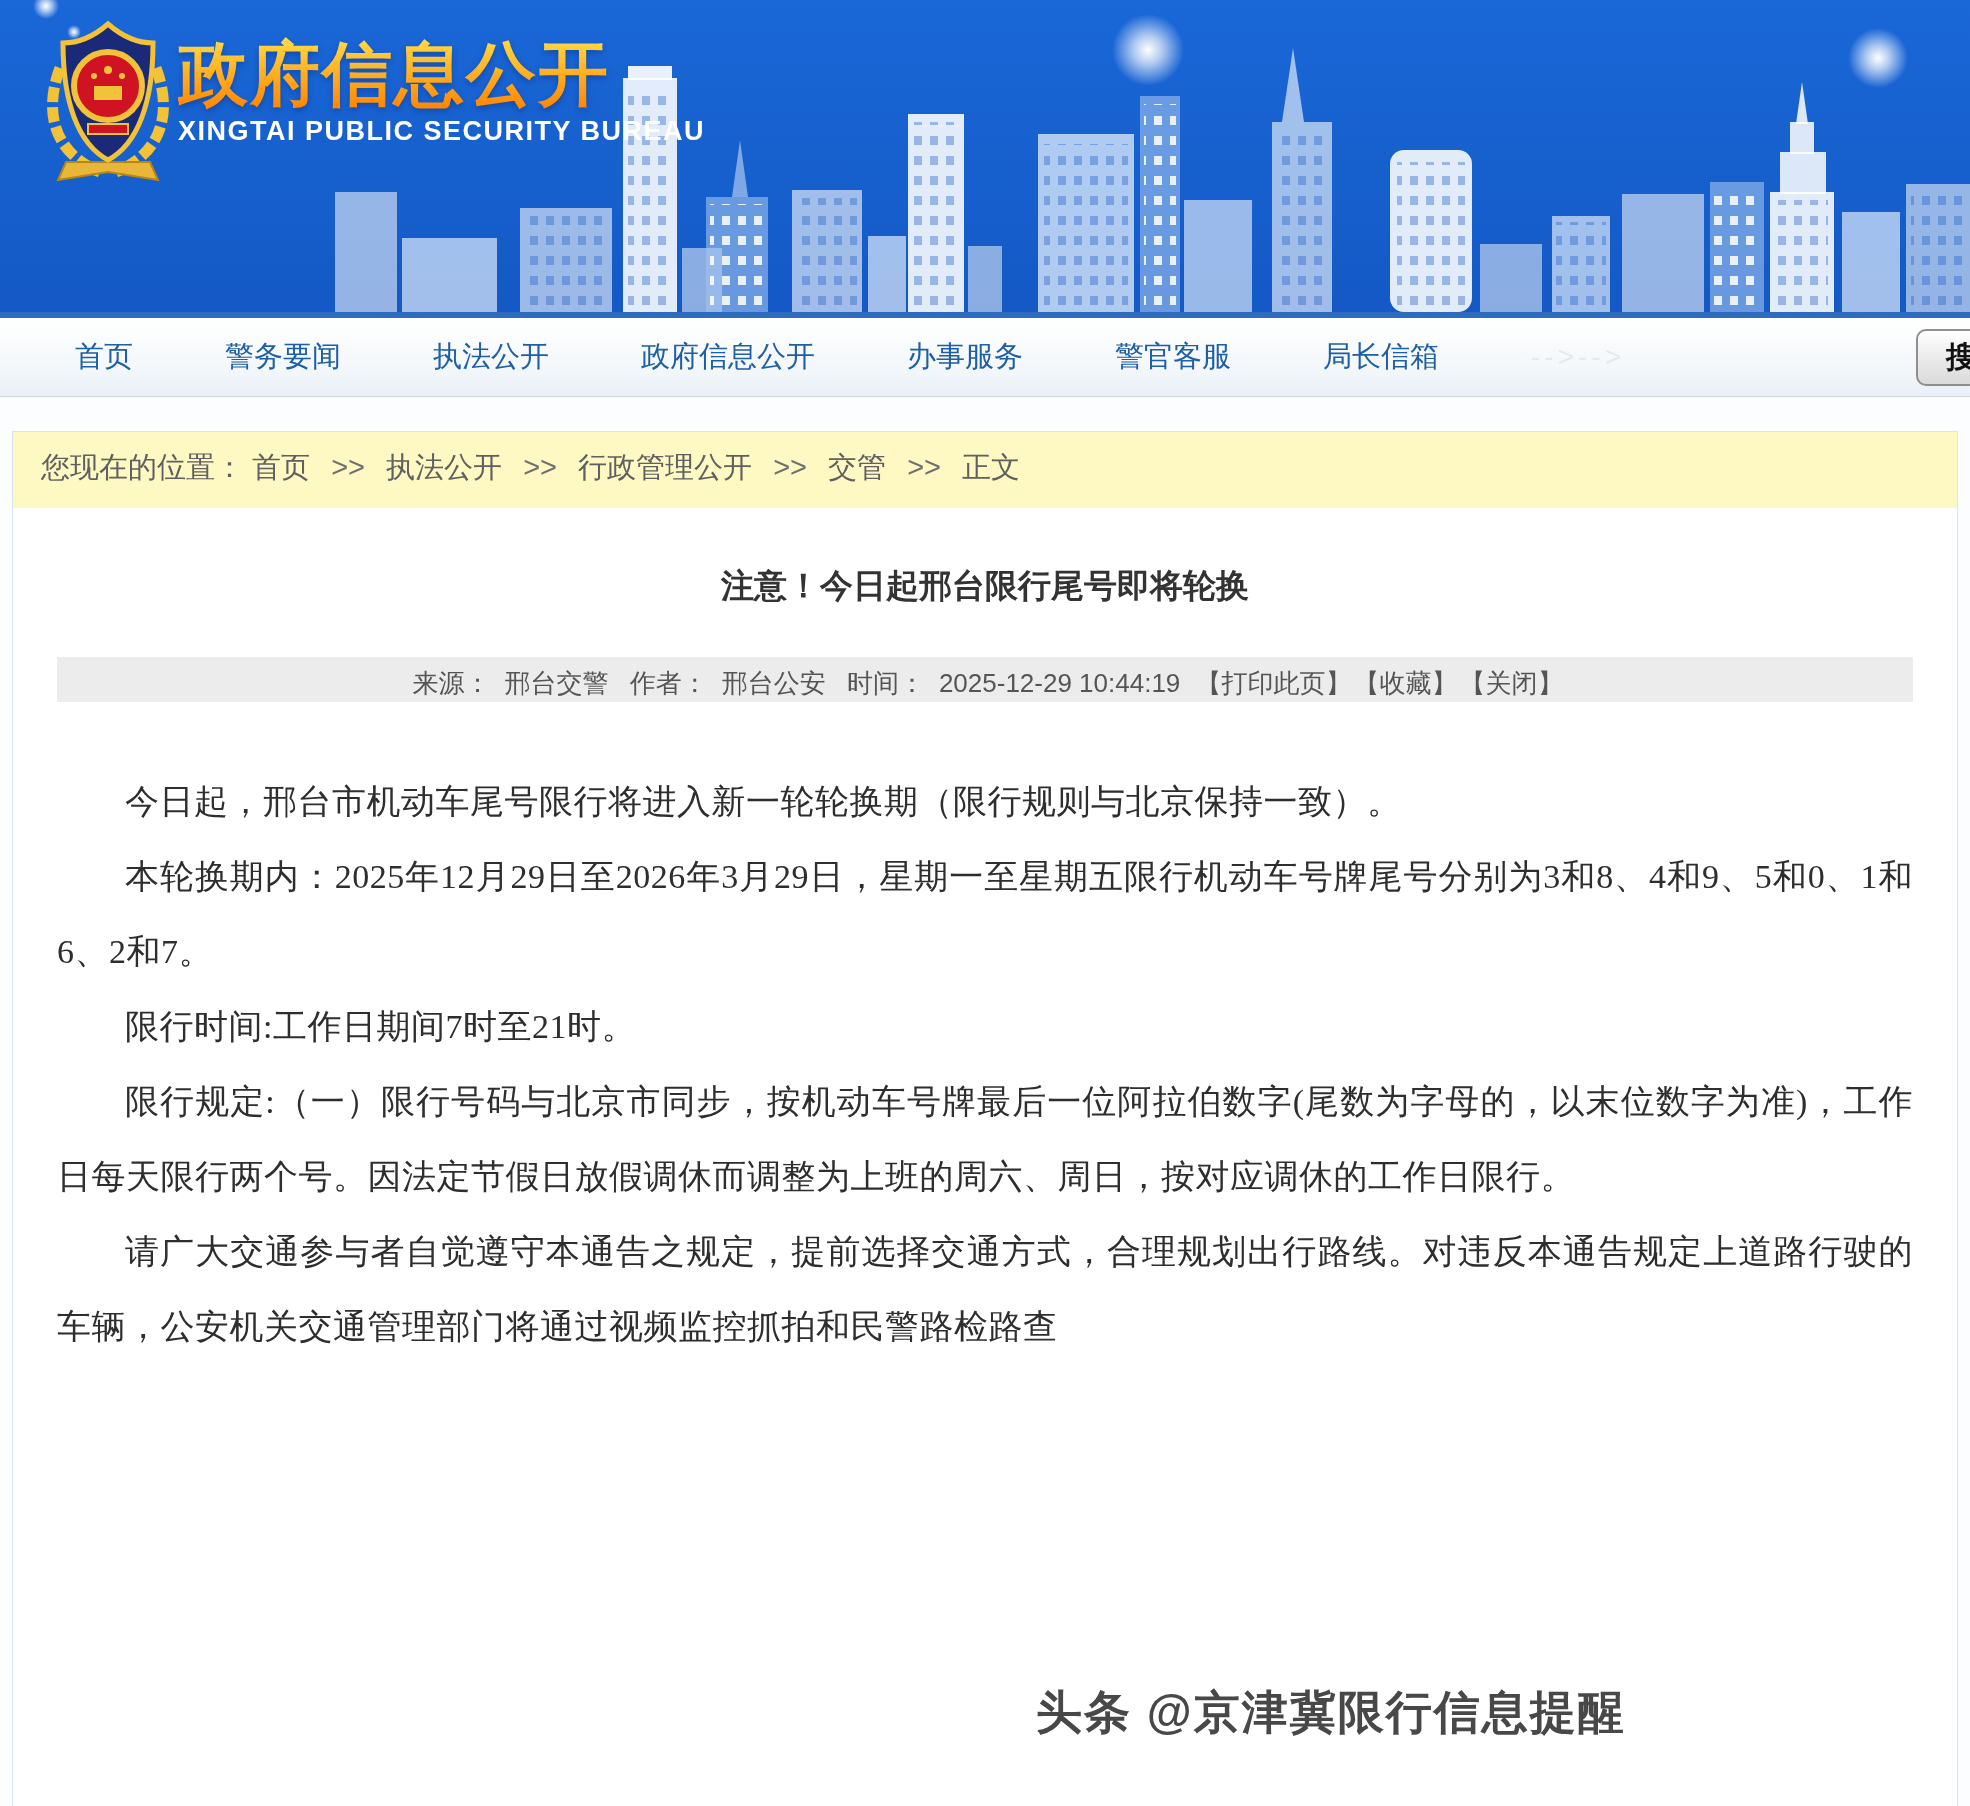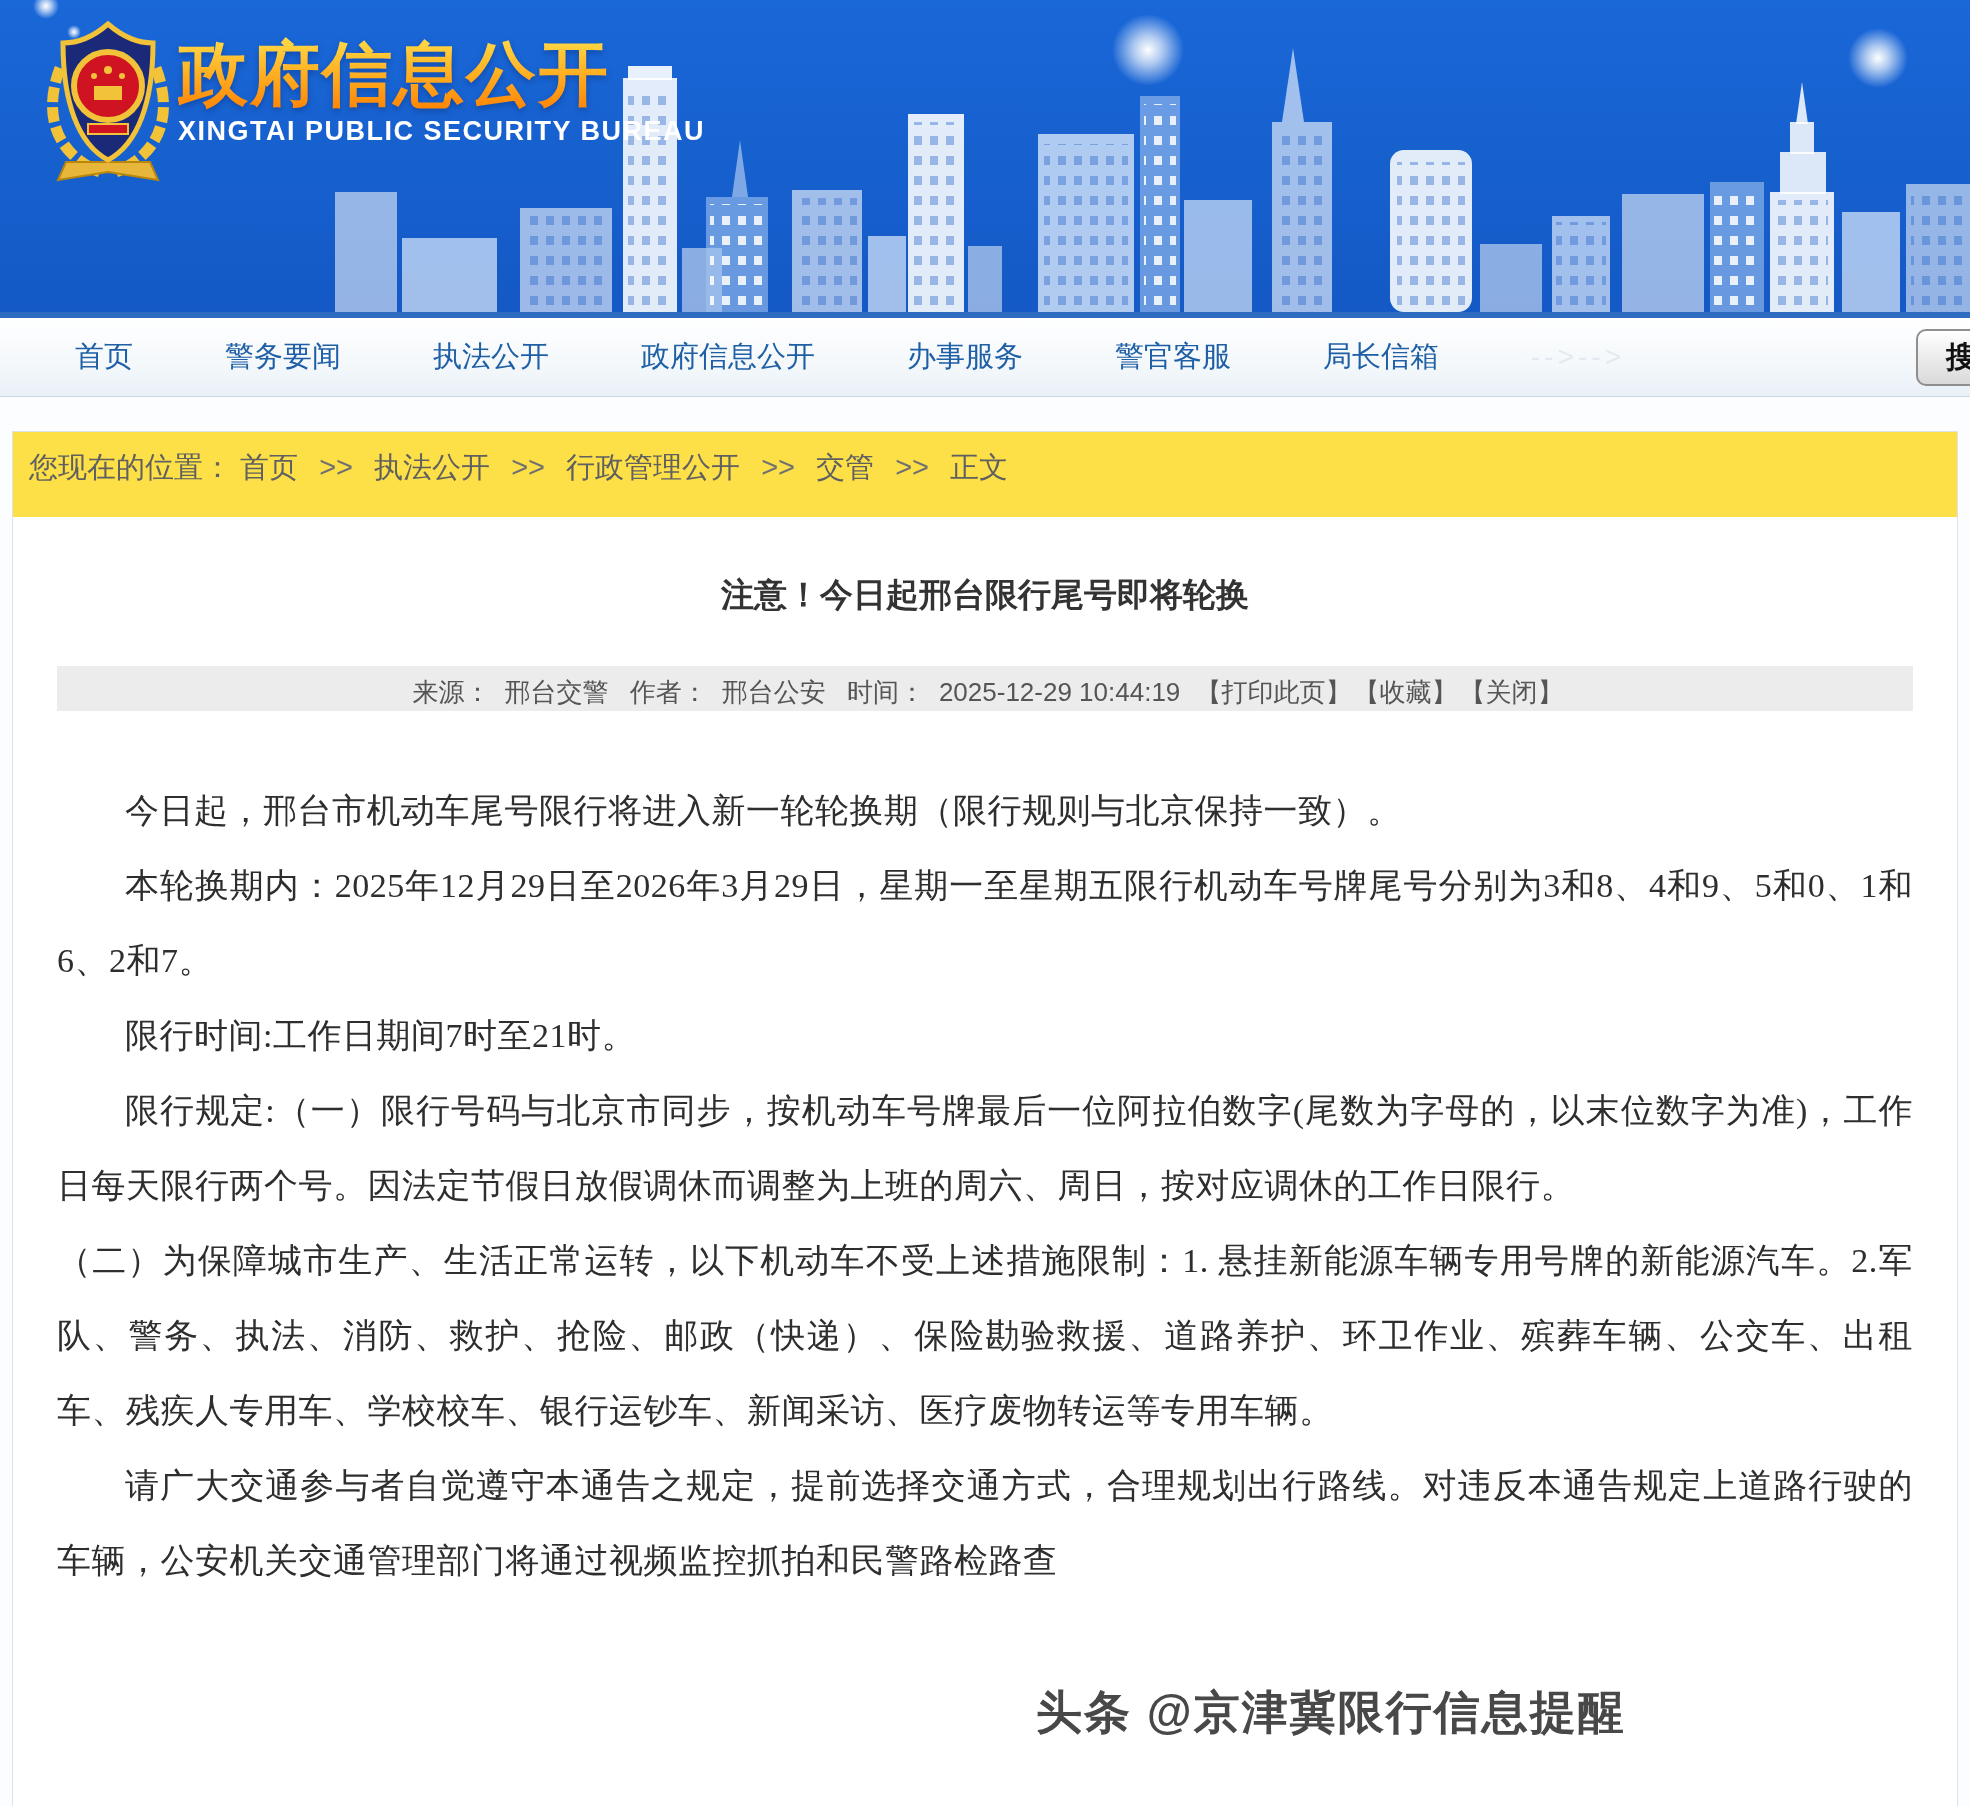--- a/index.html
+++ b/index.html
@@ -42,22 +42,22 @@
     border:2px solid #8f8f8f;border-radius:10px;
     background:linear-gradient(#ffffff,#d9d9d9);
     font-size:30px;font-weight:bold;color:#111;font-family:inherit;cursor:pointer;
   }
   
   .main{
     margin:34px 12px 0;height:1376px;overflow:hidden;position:relative;
     background:#ffffff;border:1px solid #d9e4ec;
   }
   .breadcrumb{
-    height:85px;line-height:70px;background:#fde047;
-    padding-left:16px;font-size:29px;color:#606060;
+    height:76px;line-height:70px;background:#fef9c3;
+    padding-left:28px;font-size:29px;color:#606060;
   }
   .breadcrumb a{color:#606060;text-decoration:none;cursor:pointer;}
   .crumb-sep{margin:0 13px;color:#707070;}
   .article{padding:0 44px;}
   .article-title{margin:56px 0 0;text-align:center;font-size:33px;font-weight:bold;color:#333333;}
   .meta{
     margin-top:48px;height:45px;line-height:52px;background:#ececec;
     text-align:center;font-size:26px;color:#555555;white-space:nowrap;
   }
   .meta span{margin:0 7px;}
@@ -197,19 +197,18 @@
       <span>作者：</span><span>邢台公安</span>
       <span>时间：</span><span>2025-12-29 10:44:19</span>
       <a>【打印此页】</a><a>【收藏】</a><a>【关闭】</a>
     </div>
 
     <div class="body-text">
       <p class="ind">今日起，邢台市机动车尾号限行将进入新一轮轮换期（限行规则与北京保持一致）。</p>
       <p class="ind">本轮换期内：2025年12月29日至2026年3月29日，星期一至星期五限行机动车号牌尾号分别为3和8、4和9、5和0、1和6、2和7。</p>
       <p class="ind">限行时间:工作日期间7时至21时。</p>
       <p class="ind">限行规定:（一）限行号码与北京市同步，按机动车号牌最后一位阿拉伯数字(尾数为字母的，以末位数字为准)，工作日每天限行两个号。因法定节假日放假调休而调整为上班的周六、周日，按对应调休的工作日限行。</p>
-      <p class="flat">（二）为保障城市生产、生活正常运转，以下机动车不受上述措施限制：1. 悬挂新能源车辆专用号牌的新能源汽车。2.军队、警务、执法、消防、救护、抢险、邮政（快递）、保险勘验救援、道路养护、环卫作业、殡葬车辆、公交车、出租车、残疾人专用车、学校校车、银行运钞车、新闻采访、医疗废物转运等专用车辆。</p>
       <p class="ind">请广大交通参与者自觉遵守本通告之规定，提前选择交通方式，合理规划出行路线。对违反本通告规定上道路行驶的车辆，公安机关交通管理部门将通过视频监控抓拍和民警路检路查</p>
     </div>
   </div>
 </div>
 
 <div class="watermark">头条 @京津冀限行信息提醒</div>
 
 </body></html>

